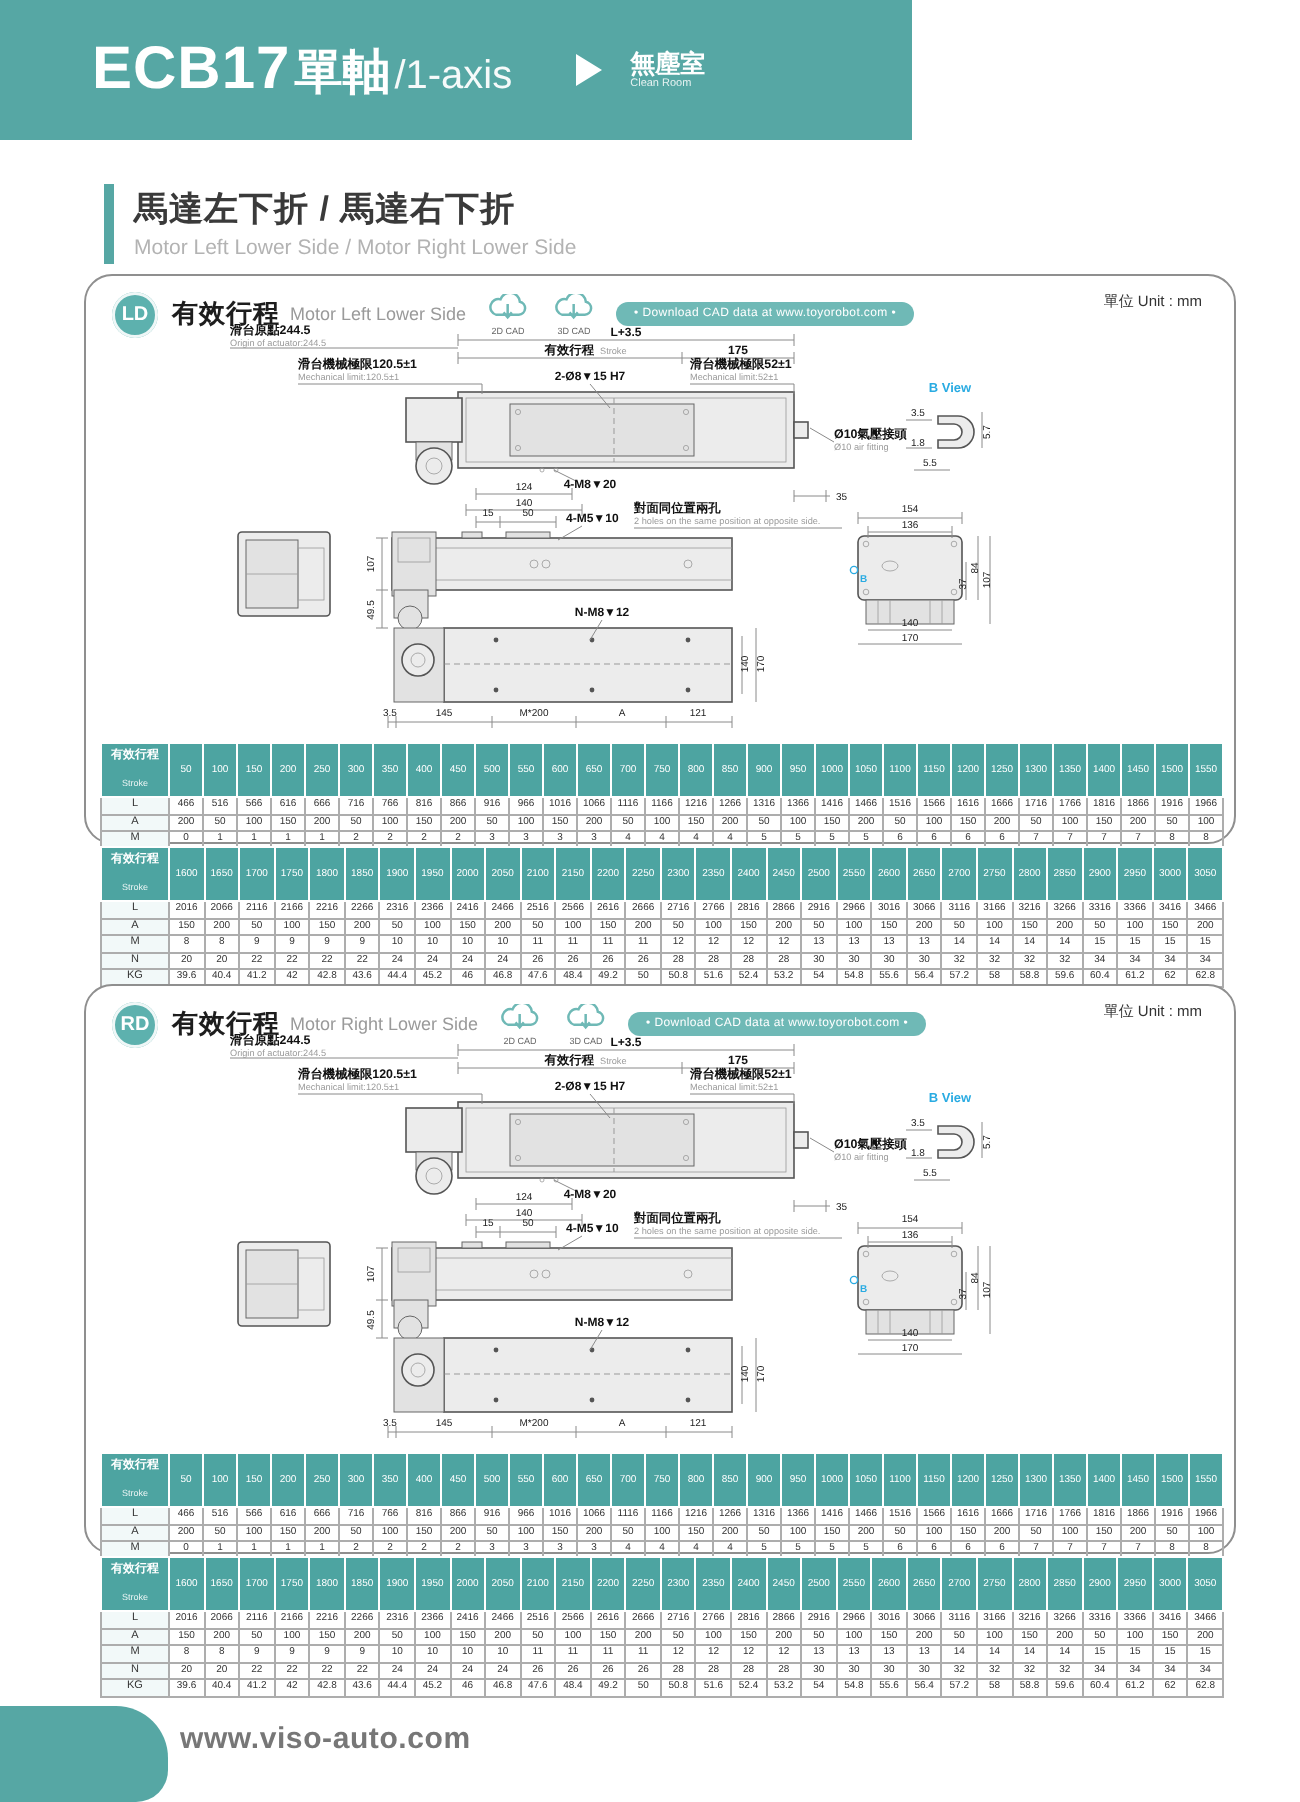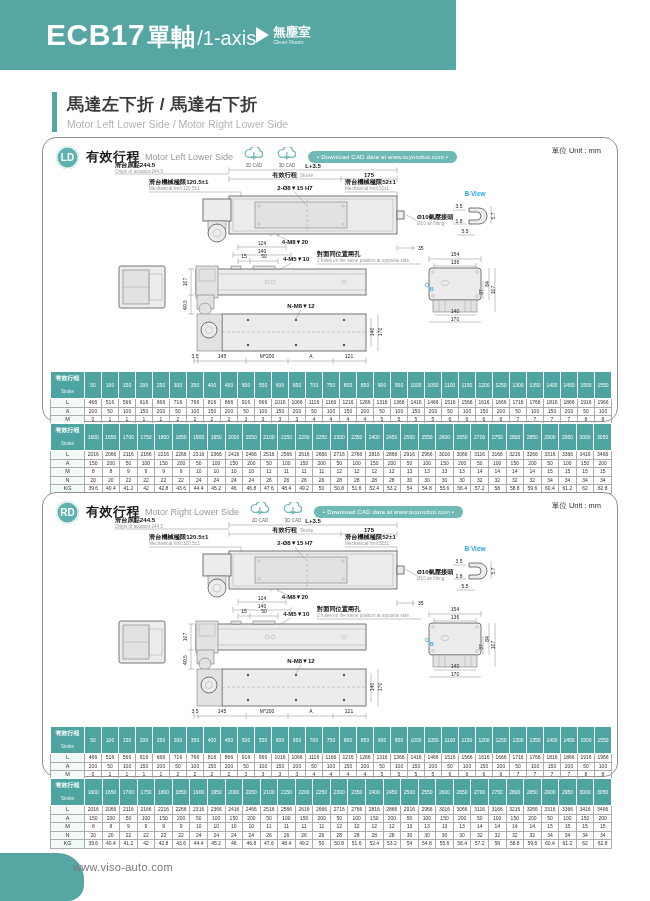--- a/index.html
+++ b/index.html
@@ -9,21 +9,21 @@
   body{background:#fff;font-family:"Liberation Sans",sans-serif}
   .page{position:relative;width:650px;height:901px;background:#fff;overflow:hidden}
 
   
   .banner{position:absolute;left:0;top:0;width:456px;height:70px;background:var(--teal);
           display:flex;align-items:center;color:#fff}
   .banner-title{margin-left:46px;display:flex;align-items:baseline;gap:2px;white-space:nowrap}
   .t-model{font-size:30px;font-weight:bold;letter-spacing:.5px}
   .t-cjk{font-size:24px;font-weight:bold}
   .t-en{font-size:20px;font-weight:normal;opacity:.95}
-  .feature{display:flex;align-items:center;gap:4px}
+  .feature{display:flex;align-items:center;margin-left:32px;gap:14px}
   .tri{width:0;height:0;border-top:8px solid transparent;border-bottom:8px solid transparent;
        border-left:13px solid #fff}
   .f-cjk{font-size:12.5px;font-weight:bold;line-height:1.15}
   .f-en{font-size:5.5px;opacity:.85}
 
   
   .section{position:absolute;left:52px;top:92px;border-left:5px solid var(--teal);padding:1px 0 2px 10px}
   .sec-cjk{font-size:17px;font-weight:bold;color:#3a3a3a;letter-spacing:.5px}
   .sec-en{font-size:10.5px;color:#b3b3b3;margin-top:2px}
 
@@ -67,21 +67,21 @@
   .dim-table tr.head-row td{background:var(--teal-head);color:#fff;border:.5px solid #fff;
                 height:13px;line-height:13px;font-size:5px}
   .dim-table td.lab{width:34px;line-height:1.1;vertical-align:middle}
   .lab-cjk{font-size:6px;font-weight:bold}
   .lab-en{font-size:4.5px;opacity:.9}
   .dim-table td.rowlab{font-size:5.5px;background:#f2f9f9}
 
   
   .footer-block{position:absolute;left:0;top:853px;width:84px;height:48px;background:var(--teal);
                 border-radius:0 26px 16px 0}
-  .footer-url{position:absolute;left:73px;top:861px;font-size:11px;color:#777;font-weight:normal;
+  .footer-url{position:absolute;left:90px;top:861px;font-size:15px;color:#777;font-weight:bold;
               letter-spacing:.3px}
 </style>
 </head>
 <body>
 
 <svg width="0" height="0" style="position:absolute">
   <defs>
     <g id="icon-cloud">
       <path d="M6,12.5 h13.5 a4,4 0 0 0 .6,-7.9 a6,6 0 0 0 -11.6,-1.4 a4.4,4.4 0 0 0 -2.5,9.3 z" fill="#fff" stroke="#6fb9b6" stroke-width="1.5"></path>
       <path d="M12.8,6 v7.5 M10.3,11 l2.5,3 l2.5,-3" fill="none" stroke="#6fb9b6" stroke-width="1.5"></path>

